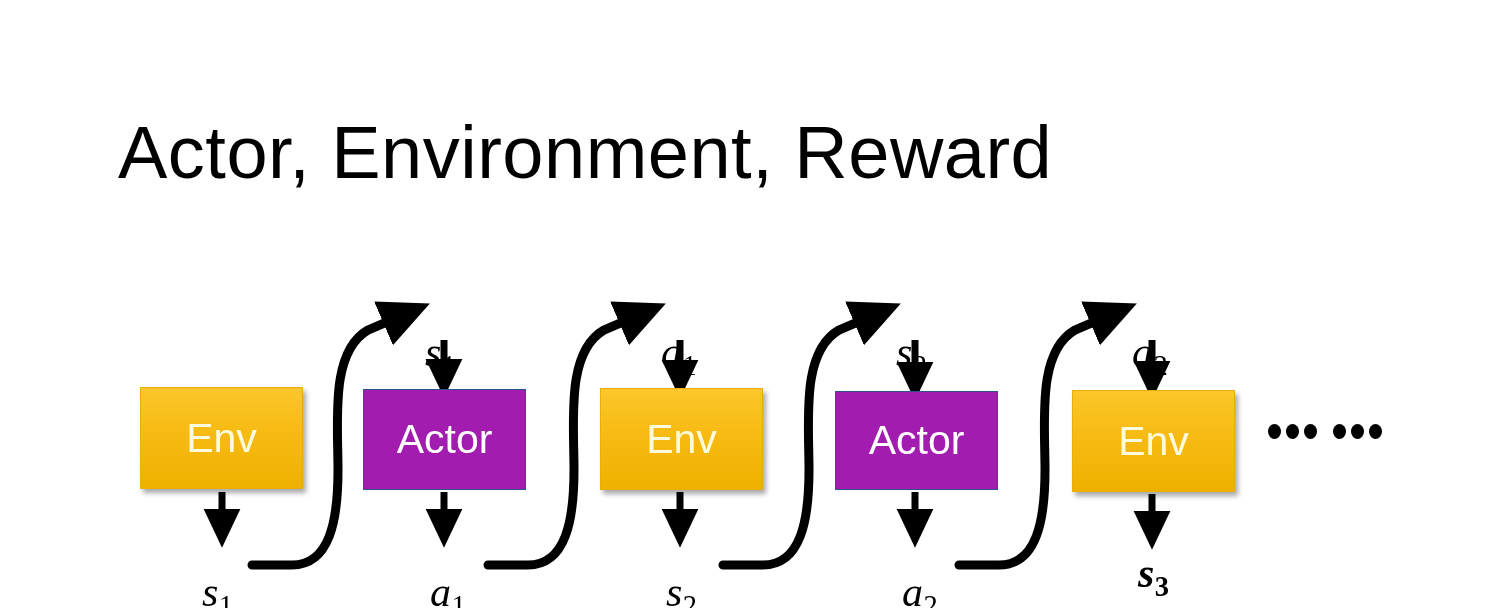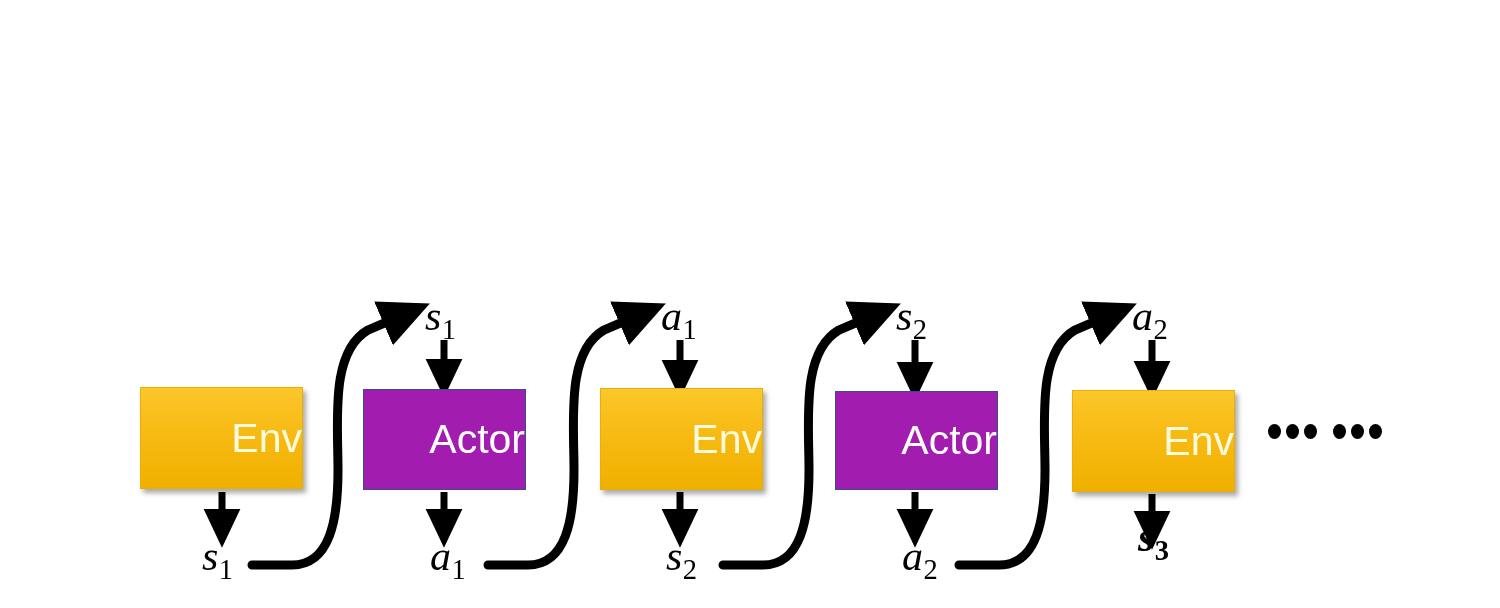--- a/index.html
+++ b/index.html
@@ -42,21 +42,21 @@
     height: 608px;
     pointer-events: none;
   }
 
   
   .node-box {
     position: absolute;
     box-sizing: border-box;
     display: flex;
     align-items: center;
-    justify-content: flex-end;
+    justify-content: center;
     font-family: "Liberation Sans", sans-serif;
     font-size: 41px;
     font-weight: 400;
     line-height: 1;
   }
   .node-box.env {
     background: linear-gradient(180deg, #FBC72B 0%, #F8BC16 38%, #F0B000 100%);
     color: #FDFBDE;
     border: 1px solid #E9AE07;
     box-shadow: 3px 4px 5px rgba(0,0,0,0.34);
@@ -70,20 +70,21 @@
 
   
   .math-label {
     position: absolute;
     font-family: "Liberation Serif", serif;
     font-style: italic;
     font-size: 42px;
     line-height: 1;
     color: #000000;
     white-space: nowrap;
+    margin-top: 36px;
   }
   .math-label .sub {
     font-size: 0.68em;
     font-style: normal;
     vertical-align: -0.32em;
     margin-left: 0.5px;
   }
 
   
   #ellipsis {
@@ -102,20 +103,21 @@
   }
   #ellipsis .gap {
     width: 6px;
   }
 </style>
 </head>
 <body>
 
 <div id="slide">
 
+  <div id="slide-title">Actor, Environment, Reward</div>
 
   <svg id="wiring" viewBox="0 0 1500 608">
     <defs>
       <marker id="head" markerWidth="6" markerHeight="6" refX="3.2" refY="3" orient="auto" markerUnits="strokeWidth">
         <path d="M0,0.35 L5.6,3 L0,5.65 z" fill="#000000"></path>
       </marker>
     </defs>
 
     <g stroke="#000000" stroke-width="7" fill="none" marker-end="url(#head)">
       <line x1="444" y1="340" x2="444" y2="381"></line>

